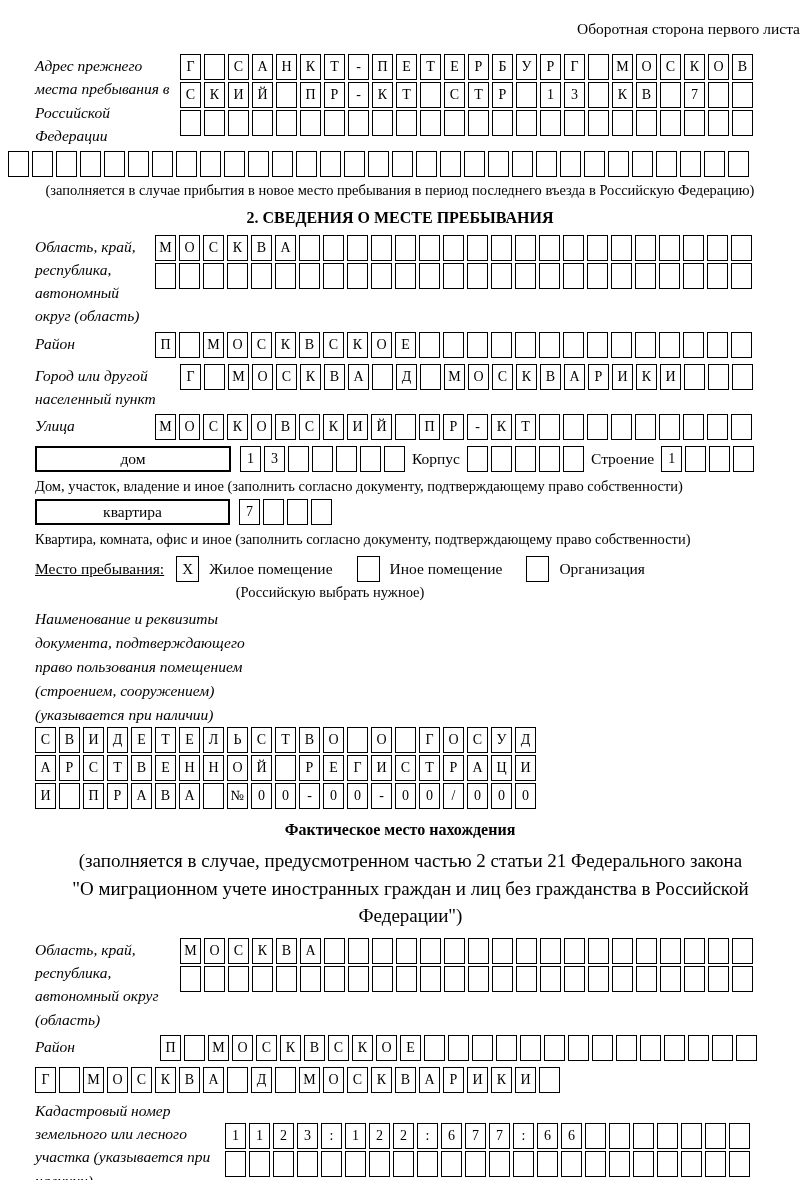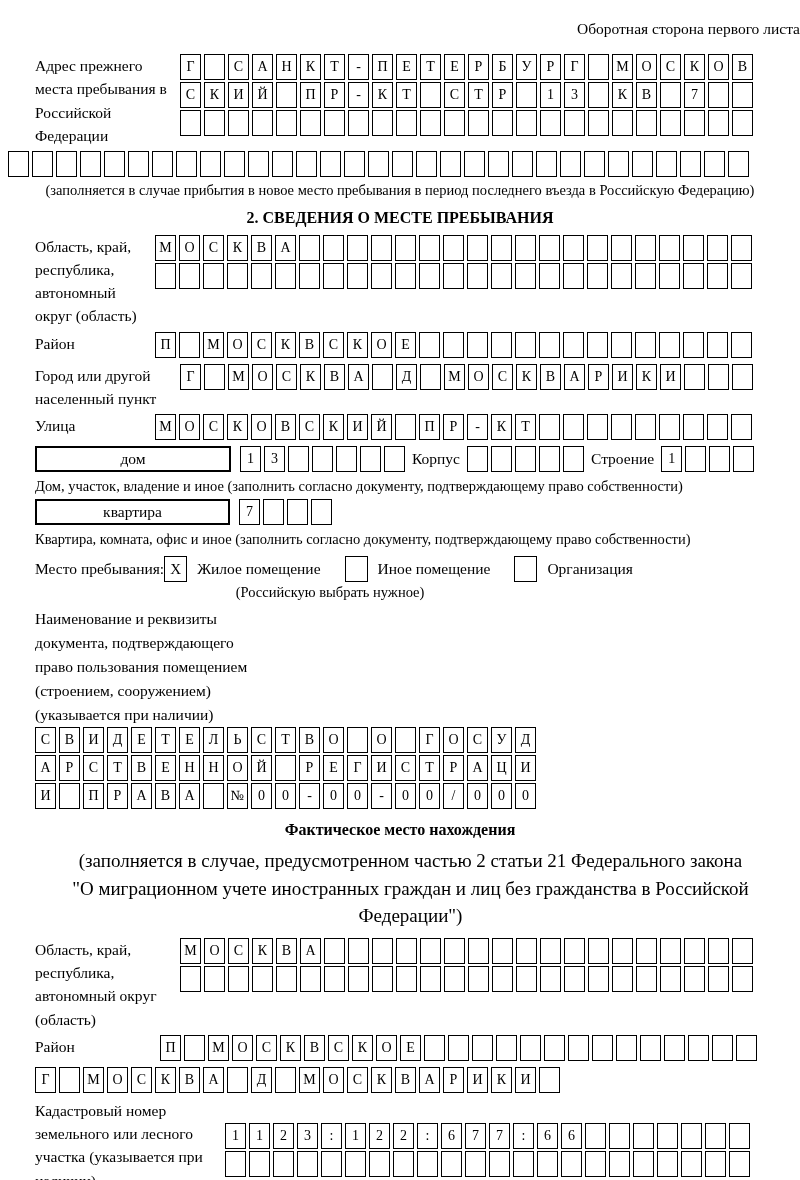--- a/index.html
+++ b/index.html
@@ -2,21 +2,21 @@
 <html><head>
 <meta charset="utf-8">
 <style>
   html,body{margin:0;padding:0;background:#fff;color:#000;}
   body{width:800px;font-family:"Liberation Serif","DejaVu Serif",serif;font-size:15.5px;}
   .page{position:relative;width:800px;min-height:1180px;box-sizing:border-box;padding-top:20px;}
 
   .header-note{text-align:right;font-size:15.5px;margin-bottom:16px;}
 
   .frow{display:flex;align-items:flex-start;}
-  .flabel{line-height:1.5;flex:0 0 auto;}
+  .flabel{line-height:1.5;flex:0 0 auto;font-style:italic;}
   .w120{width:120px;} .w125{width:125px;} .w145{width:145px;} .w190{width:190px;} .w200{width:200px;} .w215{width:215px;}
   .rowcol{display:flex;flex-direction:column;}
 
   .cells{display:flex;flex-wrap:nowrap;margin-bottom:2px;}
   .cell{box-sizing:border-box;width:21px;height:26px;border:1.5px solid #000;margin-right:3px;
         display:flex;align-items:center;justify-content:center;font-size:14px;flex:0 0 auto;}
   .fullrow{margin-left:8px;margin-top:0px;}
 
   .center-note{text-align:center;font-size:14.5px;margin:4px 0 8px 0;line-height:1.35;}
   .sec-title{text-align:center;font-weight:bold;font-size:16px;margin:6px 0 8px 0;}
@@ -29,21 +29,21 @@
   .dom-box{width:196px;margin-right:9px;}
   .kv-box{width:195px;margin-right:9px;}
   .inline-lbl{line-height:26px;margin:0 7px 0 4px;flex:0 0 auto;}
 
   .small-cap{font-size:14.5px;margin:2px 0 4px 35px;}
 
   .stay-row{display:flex;align-items:center;margin:8px 0 2px 35px;}
   .checkbox{box-sizing:border-box;width:23px;height:26px;border:1.5px solid #000;display:flex;
             align-items:center;justify-content:center;font-size:15px;flex:0 0 auto;}
   .stay-row .opt-lbl{margin:0 24px 0 10px;}
-  .stay-lbl{margin-right:0;}
+  .stay-lbl{margin-right:12px;text-decoration:underline;}
   .choose-note{width:660px;text-align:center;font-size:14.5px;margin:2px 0 6px 0;}
 
   .doc-block{display:flex;align-items:flex-start;margin:6px 0 0 35px;flex-direction:column;}
   .doc-block .flabel{line-height:1.55;}
 
   .fact-title{text-align:center;font-weight:bold;font-size:16px;margin:10px 0 8px 0;}
   .fact-note{text-align:center;font-size:19px;line-height:1.45;margin-bottom:8px;padding-left:21px;}
 
   .mark-wrap{width:368px;margin-left:394px;margin-top:6px;}
   .mark-box{box-sizing:border-box;width:360px;height:174px;border:2px solid #000;}

